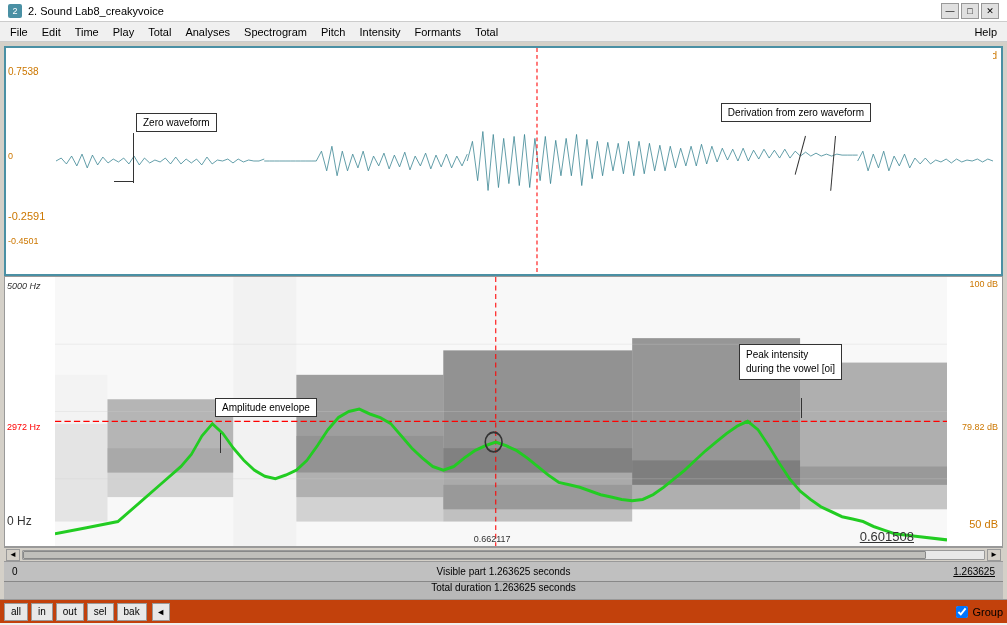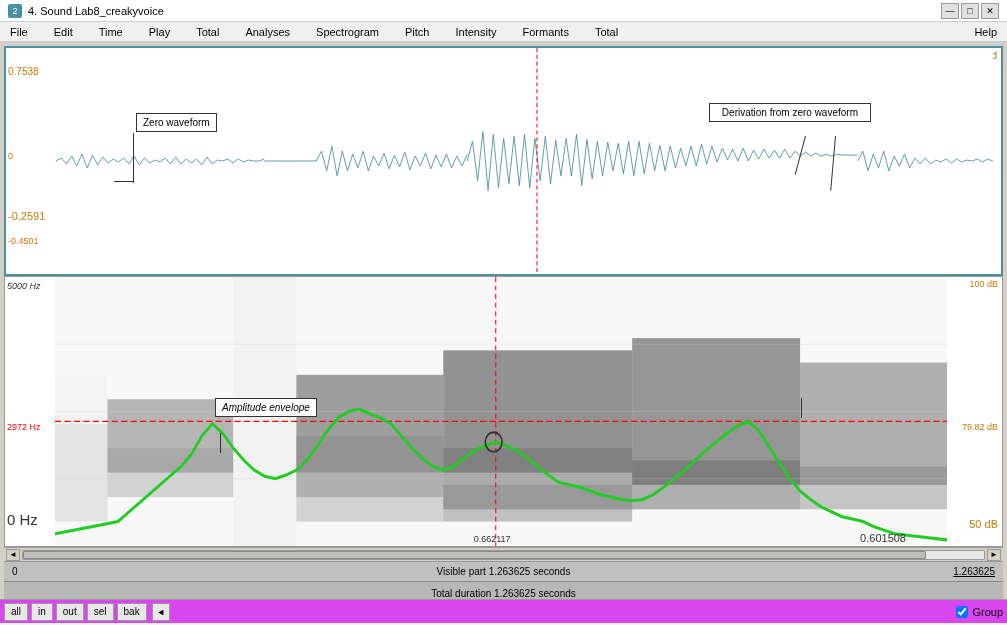--- a/index.html
+++ b/index.html
@@ -11,21 +11,21 @@
       padding: 0 8px; border-bottom: 1px solid #ccc; justify-content: space-between;
     }
     .title-bar-left { display: flex; align-items: center; gap: 6px; font-size: 11px; }
     .title-bar-icon { width: 14px; height: 14px; background: #4a90a4; border-radius: 2px; font-size: 9px; color: white; display: flex; align-items: center; justify-content: center; }
     .title-bar-controls { display: flex; gap: 2px; }
     .title-btn { width: 18px; height: 16px; background: #e0e0e0; border: 1px solid #999; font-size: 9px; display: flex; align-items: center; justify-content: center; cursor: pointer; }
     
     
     .menu-bar {
       background: #f0f0f0; height: 20px; display: flex; align-items: center;
-      padding: 0 4px; border-bottom: 1px solid #ccc; gap: 14px;
+      padding: 0 4px; border-bottom: 1px solid #ccc; gap: 2px;
     }
     .menu-item { padding: 2px 6px; font-size: 11px; cursor: pointer; }
     .menu-help { margin-left: auto; }
     
     
     .waveform-panel {
       background: white; border: 2px solid #4a90a4; position: relative;
       height: 240px; margin-bottom: 0;
     }
     .time-bar {
@@ -72,21 +72,21 @@
     }
     .legend-item { display: flex; align-items: center; gap: 3px; }
     .legend-line { width: 20px; height: 2px; }
   </style>
 </head>
 <body>
 
 <div class="title-bar">
   <div class="title-bar-left">
     <div class="title-bar-icon">2</div>
-    <span>4. Sound Lab8_creakyvoice</span>
+    <span>2. Sound Lab8_creakyvoice</span>
   </div>
   <div class="title-bar-controls">
     <button class="title-btn">—</button>
     <button class="title-btn">□</button>
     <button class="title-btn">✕</button>
   </div>
 </div>
 
 <div class="menu-bar">
   <span class="menu-item">File</span>
@@ -138,21 +138,21 @@
       <line x1="462" y1="0" x2="462" y2="230" stroke="red" stroke-width="1" stroke-dasharray="4,3"></line>
     </svg>
 
     <div style="position:absolute; left:130px; top:65px; background:white; border:1px solid #333; padding:3px 6px; font-size:10px; z-index:10;">
       <span>Zero waveform</span>
     </div>
 
     <div style="position:absolute; left:127px; top:85px; width:1px; height:50px; background:#333;"></div>
     <div style="position:absolute; left:108px; top:133px; width:20px; height:1px; background:#333;"></div>
 
-    <div style="position:absolute; right:130px; top:55px; background:white; border:1px solid #333; padding:3px 12px; font-size:10px; z-index:10; white-space:nowrap;">
+    <div style="position:absolute; right:130px; top:55px; background:white; border:1px solid #333; padding:3px 6px; font-size:10px; z-index:10; white-space:nowrap;">
       <span>Derivation from zero waveform</span>
     </div>
 
     <div style="position:absolute; right:195px; top:88px; width:1px; height:40px; background:#333; transform:rotate(15deg); transform-origin:top;"></div>
     <div style="position:absolute; right:165px; top:88px; width:1px; height:55px; background:#333; transform:rotate(5deg); transform-origin:top;"></div>
   </div>
 
   <div style="position:relative; flex:1; background:white; border:1px solid #999; overflow:hidden; min-height:220px;">
 
     <div class="spec-legend">
@@ -161,21 +161,21 @@
         <span style="font-size:9px; color:#555;">derived spectrogram</span>
       </div>
       <div class="legend-item">
         <span style="font-size:9px; color:#22aa22;">— derived intensity</span>
       </div>
     </div>
 
     <div style="position:absolute; right:4px; top:2px; font-size:9px; color:#cc7700;">100 dB</div>
 
     <div style="position:absolute; left:2px; top:4px; font-size:9px; color:#333;font-style:italic;">5000 Hz</div>
-    <div style="position:absolute; left:2px; bottom:18px; font-size:15px; color:#333;">0 Hz</div>
+    <div style="position:absolute; left:2px; bottom:18px; font-size:12px; color:#333;">0 Hz</div>
 
     <div style="position:absolute; left:2px; top:54%; font-size:9px; color:red;">2972 Hz</div>
 
     <div style="position:absolute; right:4px; top:54%; font-size:9px; color:#cc7700;">79.82 dB</div>
     <div style="position:absolute; right:4px; bottom:16px; font-size:11px; color:#cc7700;">50 dB</div>
 
     <svg style="position:absolute; left:50px; right:55px; top:0; bottom:0; width:calc(100% - 105px); height:100%;" viewBox="0 0 850 220" preserveAspectRatio="none">
 
       <rect width="850" height="220" fill="#f8f8f8"></rect>
 
@@ -207,51 +207,54 @@
 
       <line x1="0" y1="118" x2="850" y2="118" stroke="red" stroke-width="1" stroke-dasharray="6,3"></line>
 
       <line x1="420" y1="0" x2="420" y2="220" stroke="red" stroke-width="1" stroke-dasharray="4,3"></line>
 
       <polyline points="0,210 30,205 60,200 80,185 100,170 120,155 130,145 140,130 150,120 160,128 170,140 180,150 190,158 200,163 210,165 220,162 230,158 240,150 250,138 260,125 270,115 280,110 290,108 300,112 310,115 320,120 330,130 340,140 350,148 360,155 370,158 380,155 390,148 400,142 410,138 420,135 430,138 440,142 450,148 460,155 470,162 480,168 490,170 500,172 510,175 520,178 530,180 540,182 550,183 560,182 570,178 580,172 590,165 600,158 610,150 620,142 630,135 640,128 650,122 660,118 670,125 680,138 690,152 700,165 710,175 720,182 730,188 740,192 750,196 760,198 770,200 780,204 790,207 800,210 820,212 850,215" fill="none" stroke="#22cc22" stroke-width="2.5"></polyline>
 
       <circle cx="418" cy="135" r="8" fill="none" stroke="#333" stroke-width="1.5"></circle>
     </svg>
 
-    <div style="position:absolute; left:210px; top:45%; background:white; border:1px solid #333; padding:3px 6px; font-size:10px; z-index:10;font-style:italic;">
+    <div style="position:absolute; left:210px; top:45%; background:white; border:1px solid #333; padding:3px 6px; font-size:10px; z-index:10;">
       <span>Amplitude envelope</span>
     </div>
     <div style="position:absolute; left:215px; top:58%; width:1px; height:20px; background:#333;"></div>
 
+    <div style="position:absolute; right:160px; top:25%; background:white; border:1px solid #333; padding:3px 6px; font-size:10px; z-index:10; line-height:1.4;">
+      <span>Peak intensity<br>during the vowel [oi]</span>
+    </div>
     <div style="position:absolute; right:200px; top:45%; width:1px; height:20px; background:#333;"></div>
 
     <div style="position:absolute; bottom:2px; left:calc(50px + 42%); font-size:9px; color:#333;">0.662117</div>
-    <div style="position:absolute; bottom:2px; right:96px; font-size:11px; color:#333;">0.601508</div>
+    <div style="position:absolute; bottom:2px; right:88px; font-size:13px; color:#333;text-decoration:underline;">0.601508</div>
   </div>
 
   <div class="scroll-area" style="height:14px; background:#d4d0c8; display:flex; align-items:center; padding:0 2px; gap:2px;">
     <div style="width:14px; height:12px; background:#d4d0c8; border:1px solid #999; display:flex; align-items:center; justify-content:center; font-size:8px; cursor:pointer;">◄</div>
     <div style="flex:1; height:10px; background:#e8e8e8; border:1px solid #999; border-radius:1px;">
       <div style="height:100%; width:94%; background:#c0bfbb; border:1px solid #888; border-radius:1px;"></div>
     </div>
     <div style="width:14px; height:12px; background:#d4d0c8; border:1px solid #999; display:flex; align-items:center; justify-content:center; font-size:8px; cursor:pointer;">►</div>
   </div>
 
   <div class="time-bar" style="position:relative; height:20px; background:#c0c0c0; display:flex; align-items:center; padding:0 8px; font-size:10px; border-top:1px solid #999;">
     <span>0</span>
     <span style="position:absolute; left:50%; transform:translateX(-50%);">Visible part 1.263625 seconds</span>
     <span style="position:absolute; right:8px;text-decoration:underline;">1.263625</span>
   </div>
 
-  <div class="duration-bar" style="height:18px; background:#b8b8b8; display:flex; align-items:flex-end; justify-content:center; font-size:10px; border-top:1px solid #888;">
+  <div class="duration-bar" style="height:18px; background:#b8b8b8; display:flex; align-items:flex-start; justify-content:center; font-size:10px; border-top:1px solid #888;">
     <span>Total duration 1.263625 seconds</span>
   </div>
 </div>
 
-<div class="footer" style="height:24px; background:#d946ef; display:flex; align-items:center; padding:0 4px; gap:3px; border-top:1px solid #999;">
+<div class="footer" style="height:24px; background:#c2410c; display:flex; align-items:center; padding:0 4px; gap:3px; border-top:1px solid #999;">
   <button class="footer-btn">all</button>
   <button class="footer-btn">in</button>
   <button class="footer-btn">out</button>
   <button class="footer-btn">sel</button>
   <button class="footer-btn">bak</button>
   <div style="width:18px; height:18px; background:#e8e8e8; border:1px solid #999; display:flex; align-items:center; justify-content:center; font-size:9px; cursor:pointer; margin-left:2px;">◄</div>
 
   <div class="footer-right" style="margin-left:auto; display:flex; align-items:center; gap:4px;">
     <input type="checkbox" checked="" style="width: 12px; height: 12px;">
     <label>Group</label>

